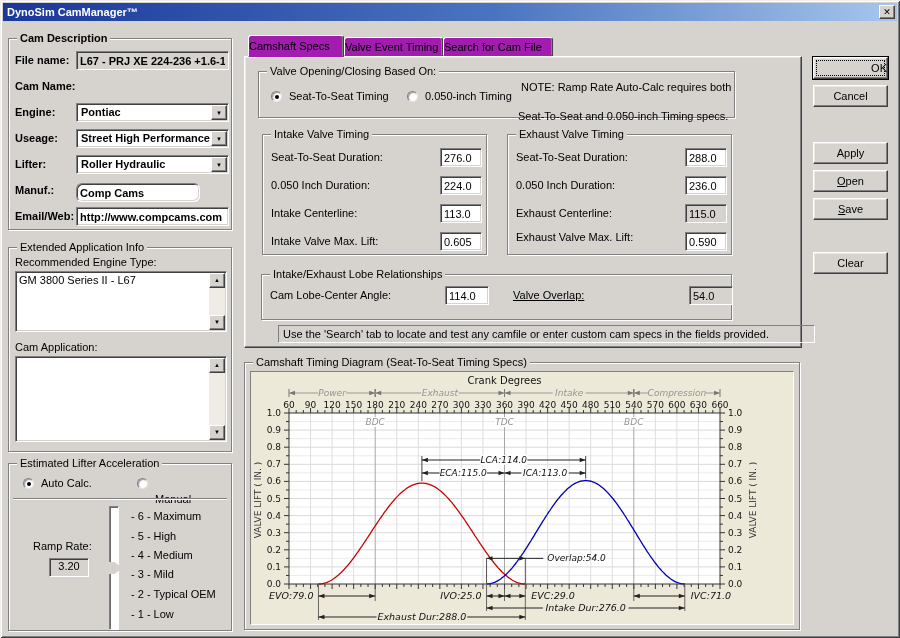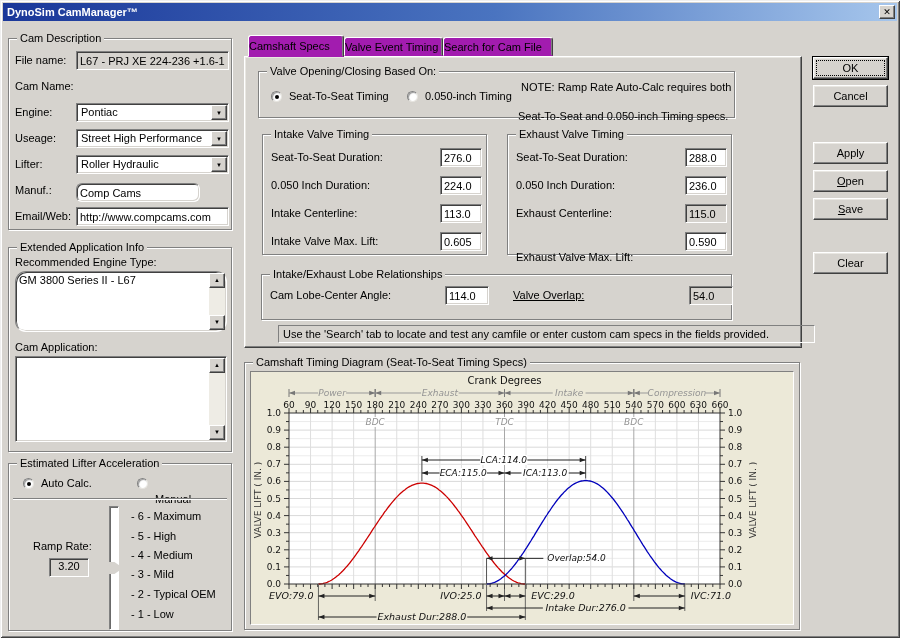--- a/index.html
+++ b/index.html
@@ -77,21 +77,21 @@
 </head>
 <body>
 
 <div class="window">
 
   <div class="titlebar">
     <span>DynoSim CamManager™</span>
     <span class="close-btn"><span>✕</span></span>
   </div>
 
-  <div class="group" style="left:8px;top:38px;width:224px;height:192px;">
+  <div class="group" style="left:8px;top:38px;width:224px;height:192px;font-weight:bold;">
     <span class="legend">Cam Description</span>
     <span class="lbl" style="left:6px;top:15px;">File name:</span>
     <input class="field ro" style="left: 67px; top: 12px; width: 153px;" readonly="" value="L67 - PRJ XE 224-236 +1.6-1.">
     <span class="lbl" style="left:6px;top:41px;">Cam Name:</span>
     <span class="lbl" style="left:6px;top:67px;">Engine:</span>
     <div class="combo" style="left:67px;top:64px;width:153px;">
       <span class="combo-text">Pontiac</span>
       <span class="combo-btn"><span>▼</span></span>
     </div>
     <span class="lbl" style="left:6px;top:93px;">Useage:</span>
@@ -106,21 +106,21 @@
     </div>
     <span class="lbl" style="left:6px;top:145px;">Manuf.:</span>
     <input class="field" style="left: 67px; top: 144px; width: 124px; border-radius: 6px;" value="Comp Cams">
     <span class="lbl" style="left:6px;top:171px;">Email/Web:</span>
     <input class="field" style="left: 67px; top: 168px; width: 153px;" value="http://www.compcams.com">
   </div>
 
   <div class="group" style="left:8px;top:247px;width:224px;height:205px;">
     <span class="legend">Extended Application Info</span>
     <span class="lbl" style="left:6px;top:8px;">Recommended Engine Type:</span>
-    <div class="textbox" style="left:6px;top:23px;width:212px;height:61px;border-radius:11px;">
+    <div class="textbox" style="left:6px;top:23px;width:212px;height:61px;">
       <div class="textbox-content">GM 3800 Series II - L67</div>
       <div class="vscroll">
         <div class="scroll-btn up">▲</div>
         <div class="scroll-btn down">▼</div>
       </div>
     </div>
     <span class="lbl" style="left:6px;top:93px;">Cam Application:</span>
     <div class="textbox" style="left:6px;top:108px;width:212px;height:86px;">
       <div class="textbox-content"></div>
       <div class="vscroll">
@@ -177,35 +177,35 @@
   </div>
 
   <div class="group" style="left:507px;top:134px;width:225px;height:121px;">
     <span class="legend">Exhaust Valve Timing</span>
     <span class="lbl" style="left:8px;top:16px;">Seat-To-Seat Duration:</span>
     <input class="field" style="left: 177px; top: 13px; width: 42px;" value="288.0">
     <span class="lbl" style="left:8px;top:44px;">0.050 Inch Duration:</span>
     <input class="field" style="left: 177px; top: 41px; width: 42px;" value="236.0">
     <span class="lbl" style="left:8px;top:72px;">Exhaust Centerline:</span>
     <input class="field ro" style="left: 177px; top: 69px; width: 42px;" readonly="" value="115.0">
-    <span class="lbl" style="left:8px;top:116px;">Exhaust Valve Max. Lift:</span>
+    <span class="lbl" style="left:8px;top:96px;">Exhaust Valve Max. Lift:</span>
     <input class="field" style="left: 177px; top: 97px; width: 42px;" value="0.590">
   </div>
 
   <div class="group" style="left:261px;top:274px;width:471px;height:46px;">
     <span class="legend">Intake/Exhaust Lobe Relationships</span>
     <span class="lbl" style="left:8px;top:14px;">Cam Lobe-Center Angle:</span>
     <input class="field" style="left: 183px; top: 11px; width: 44px;" value="114.0">
     <span class="lbl" style="left:251px;top:14px;text-decoration:underline;">Valve Overlap:</span>
     <input class="field ro" style="left: 427px; top: 11px; width: 44px;" readonly="" value="54.0">
   </div>
 
   <div class="hintbar">Use the 'Search' tab to locate and test any camfile or enter custom cam specs in the fields provided.</div>
 
-  <div class="btn default" style="left:813px;top:57px;">OK</div>
+  <div class="btn default" style="left:813px;top:57px;text-align:right;">OK</div>
   <div class="btn" style="left:813px;top:85px;">Cancel</div>
   <div class="btn" style="left:813px;top:142px;">Apply</div>
   <div class="btn" style="left:813px;top:170px;"><u>O</u>pen</div>
   <div class="btn" style="left:813px;top:198px;"><u>S</u>ave</div>
   <div class="btn" style="left:813px;top:252px;">Clear</div>
 
   <div class="group" style="left:244px;top:362px;width:556px;height:268px;">
     <span class="legend">Camshaft Timing Diagram (Seat-To-Seat Timing Specs)</span>
     <div class="chart-surface">
       <svg id="timing-svg" width="542" height="252">

